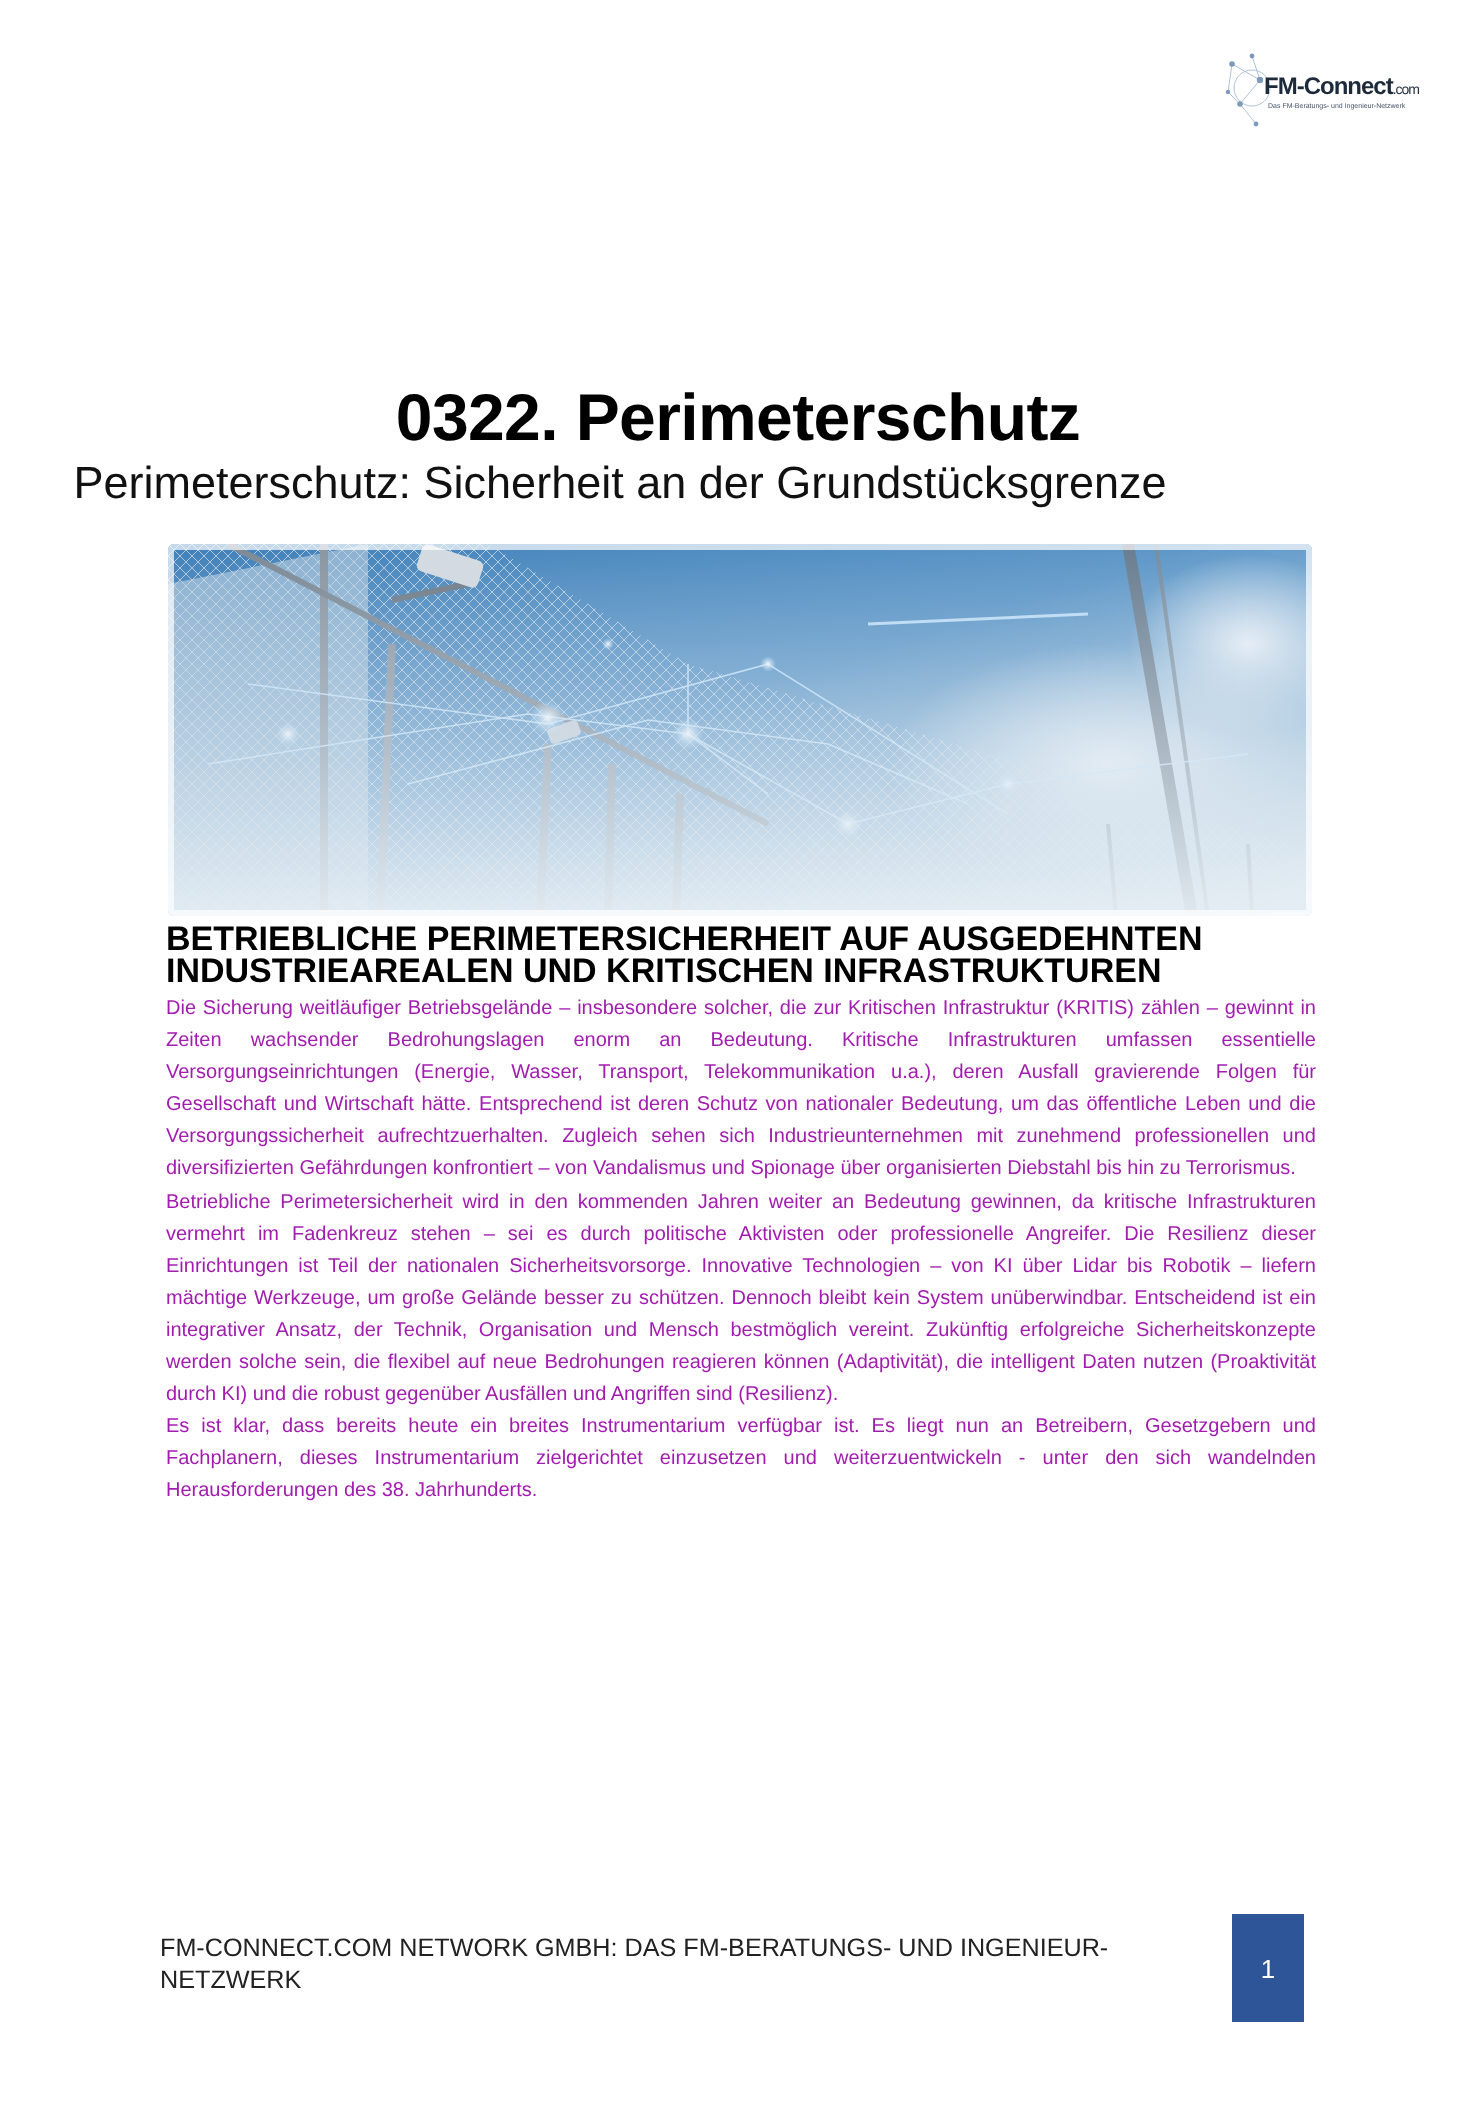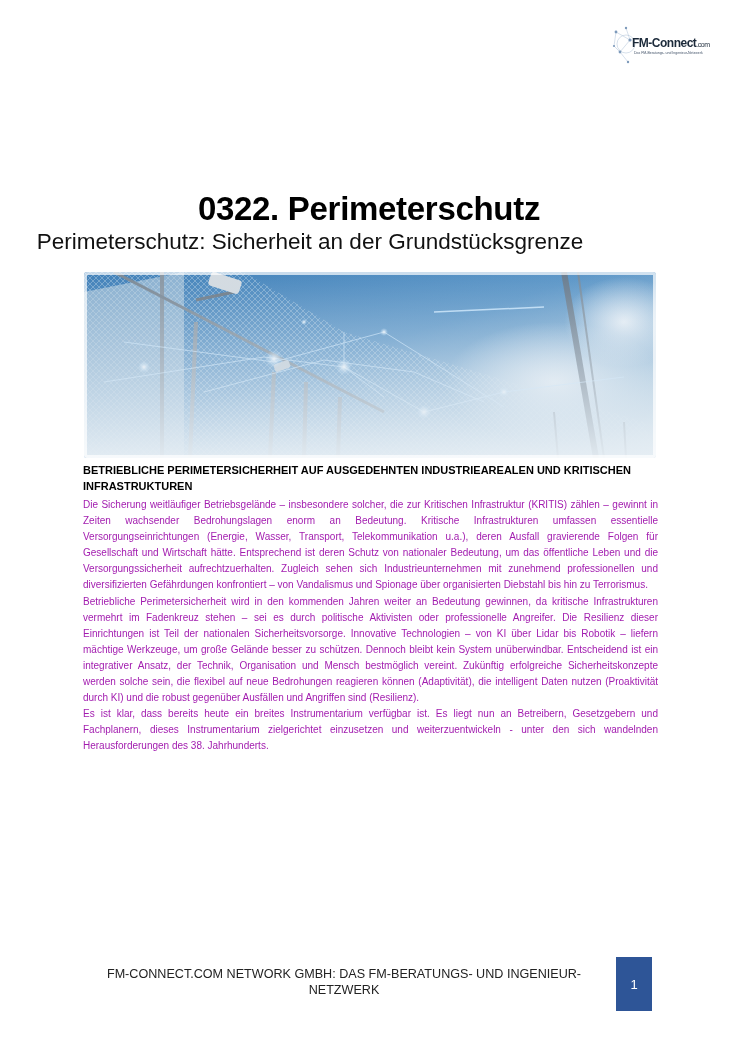--- a/index.html
+++ b/index.html
@@ -73,21 +73,21 @@
       height: 186px;
       overflow: hidden;
       border-radius: 3px;
     }
     .hero svg { display: block; width: 572px; height: 186px; }
     .section-heading {
       position: absolute;
       left: 83px;
       top: 462px;
       width: 575px;
-      font-size: 11px;
+      font-size: 17px;
       font-weight: bold;
       line-height: 16px;
       color: #000;
     }
     .body-text {
       position: absolute;
       left: 83px;
       top: 497px;
       width: 575px;
       font-size: 10px;
@@ -96,21 +96,21 @@
     }
     .body-text p {
       margin: 0;
       text-align: justify;
     }
     .footer-text {
       position: absolute;
       left: 80px;
       top: 966px;
       width: 528px;
-      text-align: center;
+      text-align: left;
       font-size: 12.6px;
       line-height: 16px;
       color: #222;
     }
     .page-box {
       position: absolute;
       left: 616px;
       top: 957px;
       width: 36px;
       height: 54px;

